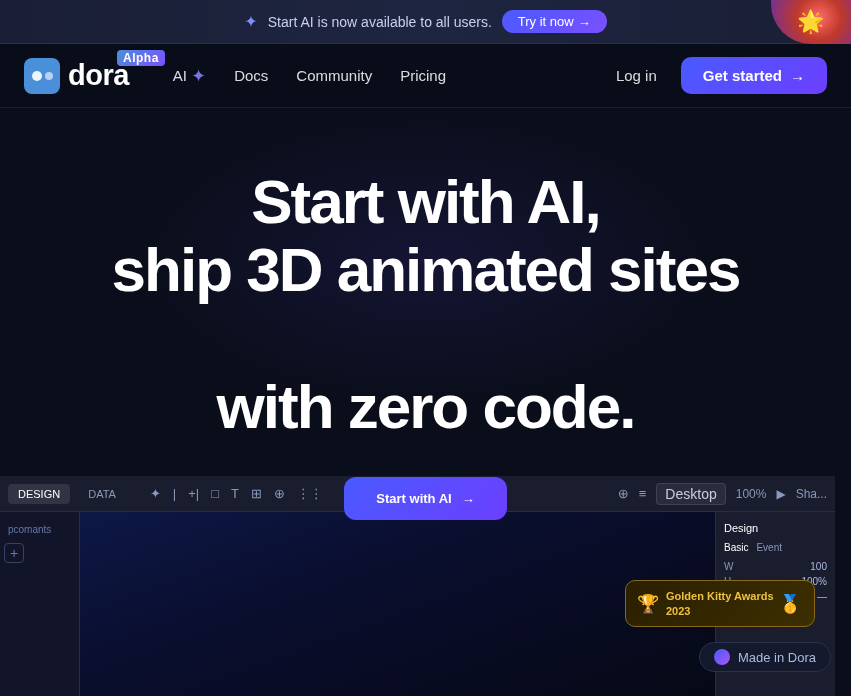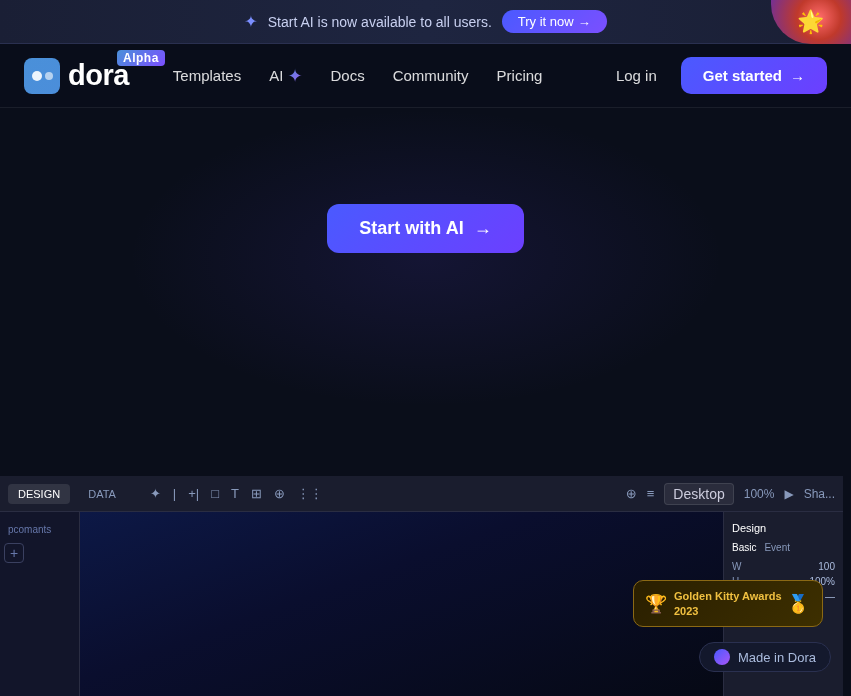--- a/index.html
+++ b/index.html
@@ -178,34 +178,34 @@
     .hero-subtitle {
       display: block;
     }
     .hero-cta {
       margin-top: 36px;
       background: linear-gradient(135deg, #4a5aff 0%, #6c3fff 100%);
       color: #fff;
       border: none;
       border-radius: 12px;
       padding: 14px 32px;
-      font-size: 18px;
+      font-size: 13px;
       font-weight: 600;
       cursor: pointer;
       display: flex;
       align-items: center;
       gap: 10px;
     }
 
     
     .preview-area {
       position: absolute;
       bottom: 0;
       left: 0;
-      right: 8px;
+      right: 16px;
       height: 220px;
       overflow: hidden;
     }
     .preview-toolbar {
       background: #1a1d2e;
       border-bottom: 1px solid #2a2d42;
       height: 36px;
       display: flex;
       align-items: center;
       padding: 0 8px;
@@ -400,21 +400,20 @@
         </linearGradient>
       </defs>
       <circle cx="13" cy="18" r="5" fill="white" opacity="0.9"></circle>
       <circle cx="25" cy="18" r="4" fill="white" opacity="0.6"></circle>
     </svg>
     <span class="logo-text">dora</span>
     <span class="alpha-badge">Alpha</span>
   </div>
 
   <div class="nav-links">
-    <a class="nav-item">Templates</a>
     <a class="nav-item ai-icon-box">
       <span>AI</span>
       <span class="ai-stars">✦</span>
     </a>
     <a class="nav-item">Docs</a>
     <a class="nav-item">Community</a>
     <a class="nav-item">Pricing</a>
   </div>
 
   <div class="nav-right">
@@ -422,20 +421,25 @@
     <button class="get-started-btn">
       <span>Get started</span>
       <span>→</span>
     </button>
   </div>
 </nav>
 
 <div class="bg-glow"></div>
 
 <section class="hero">
+  <h1 class="hero-title">
+    <span>Start with AI,</span><br>
+    <span class="hero-subtitle">ship 3D animated sites</span><br>
+    <span class="hero-subtitle">with zero code.</span>
+  </h1>
   <button class="hero-cta">
     <span>Start with AI</span>
     <span>→</span>
   </button>
 </section>
 
 <div class="preview-area">
 
   <div class="preview-toolbar">
     <span class="toolbar-tab active">DESIGN</span>

